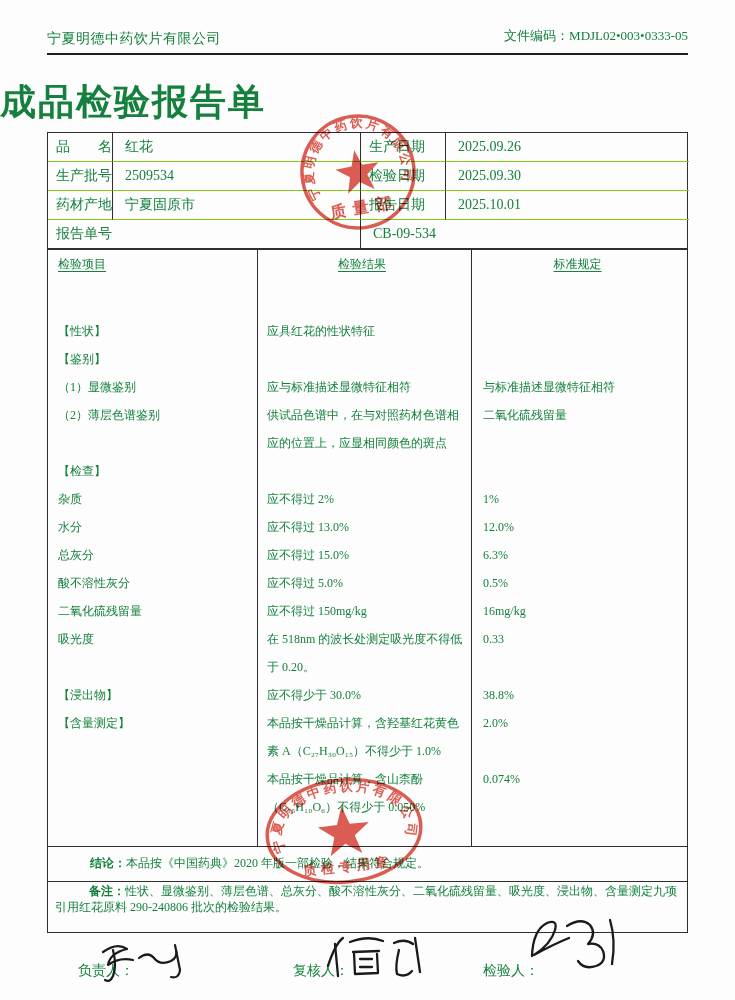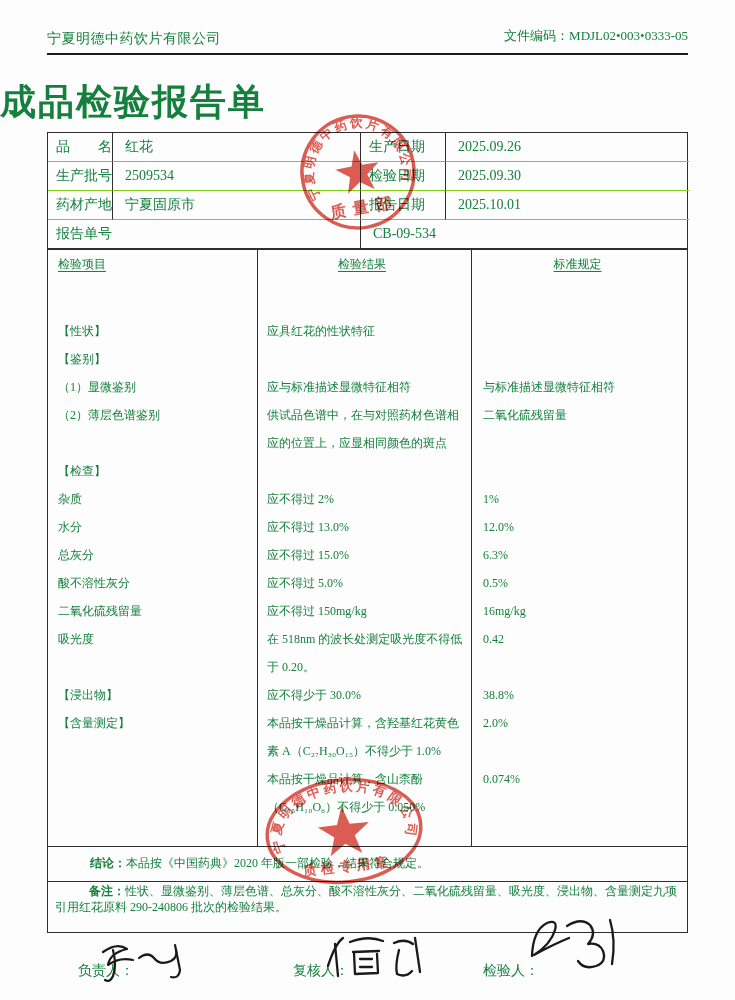--- a/index.html
+++ b/index.html
@@ -144,21 +144,21 @@
       <div class="c3">0.5%</div>
     </div>
     <div class="trow">
       <div class="c1">二氧化硫残留量</div>
       <div class="c2">应不得过 150mg/kg</div>
       <div class="c3">16mg/kg</div>
     </div>
     <div class="trow">
       <div class="c1">吸光度</div>
       <div class="c2">在 518nm 的波长处测定吸光度不得低于 0.20。</div>
-      <div class="c3">0.42</div>
+      <div class="c3">0.33</div>
     </div>
     <div class="trow">
       <div class="c1">【浸出物】</div>
       <div class="c2">应不得少于 30.0%</div>
       <div class="c3">38.8%</div>
     </div>
     <div class="trow">
       <div class="c1">【含量测定】</div>
       <div class="c2">本品按干燥品计算，含羟基红花黄色素 A（C₂₇H₃₀O₁₅）不得少于 1.0%</div>
       <div class="c3">2.0%</div>

